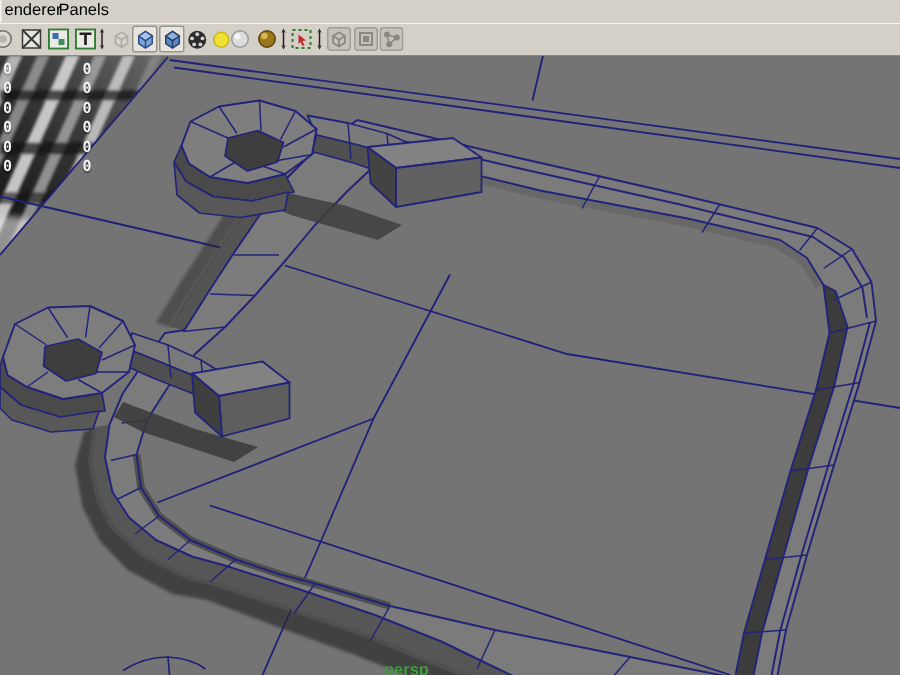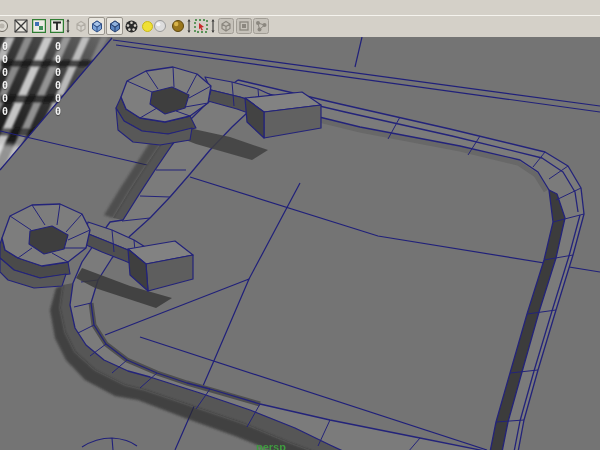--- a/index.html
+++ b/index.html
@@ -17,20 +17,24 @@
   .hud{position:absolute;top:0;left:0;width:80px;height:120px;}
   .hud-zero{position:absolute;color:#f2f2f2;font:bold 10px "DejaVu Sans Mono",monospace;
             text-shadow:0 1px 1px rgba(0,0,0,.45);}
   .persp{position:absolute;left:256px;top:404px;color:#3f9b3f;font:bold 11px "Liberation Sans",sans-serif;}
 </style>
 </head>
 <body>
 
 <div class="window">
 
+  <div class="menubar">
+    <span class="mi" style="left:2px">enderer</span>
+    <span class="mi" style="left:38px">Panels</span>
+  </div>
 
   <div class="toolbar">
     <span class="tb" style="left:-7px">
       <svg width="14" height="14">
           <circle cx="7" cy="7" r="5.5" fill="#dcd9d2" stroke="#6f6b63"></circle>
           <circle cx="7" cy="7" r="2.5" fill="#b9b5ad"></circle>
         </svg>
     </span>
     <span class="tb" style="left:12px">
       <svg width="14" height="14">

